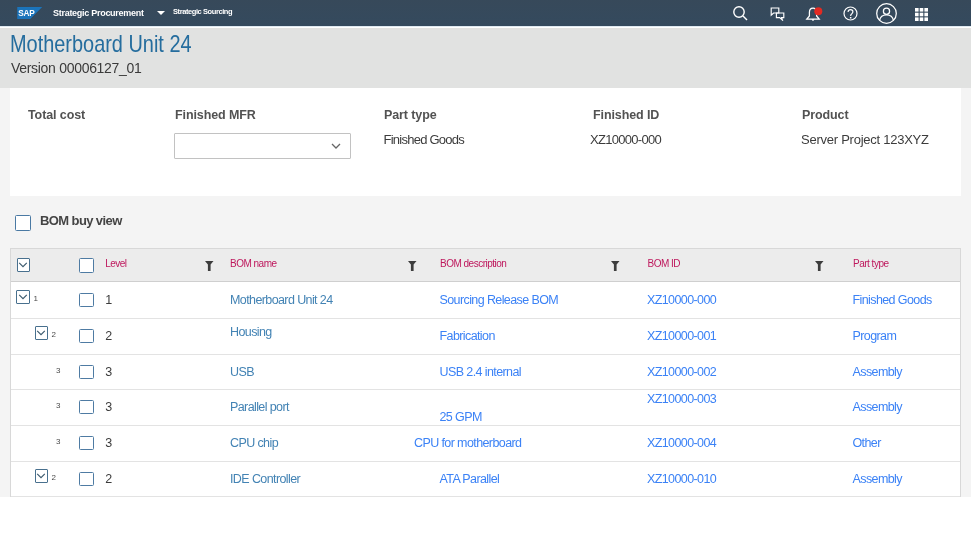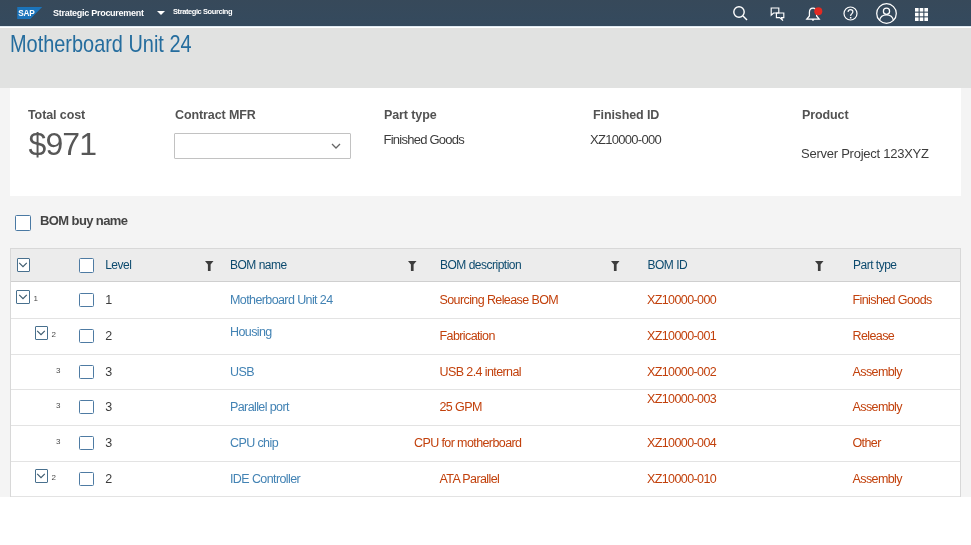--- a/index.html
+++ b/index.html
@@ -33,22 +33,22 @@
 
 
 .cb { width:16px; height:16px; border:1.5px solid #4a79a3; border-radius:1.5px; background:#fff; }
 .bomview { position:absolute; left:15px; top:215px; }
 .bomview-label { position:absolute; left:40px; top:213px; font-size:13px; font-weight:bold; letter-spacing:-0.6px; color:#444; }
 
 
 .tbl { position:absolute; left:10px; top:248px; width:951px; height:249px; background:#fff; border:1px solid #d8d8d8; }
 .thead { position:absolute; left:0; top:0; width:949px; height:33px; background:#ececec; border-bottom:1px solid #cfcfcf; }
 .trow { position:absolute; left:0; width:949px; height:36px; border-bottom:1px solid #e3e3e3; background:#fff; }
-.hlabel { position:absolute; font-size:12px; letter-spacing:-0.5px; color:#0c4a6e; top:9px; }
-.cell { position:absolute; font-size:12.5px; letter-spacing:-0.6px; color:#c2410c; }
+.hlabel { position:absolute; font-size:10px; letter-spacing:-0.5px; color:#be185d; top:9px; }
+.cell { position:absolute; font-size:12.5px; letter-spacing:-0.6px; color:#3b82f6; }
 .link { color:#4383b4; }
 .lvl { color:#3c3c3c; }
 .rcb { position:absolute; left:68px; width:14.5px; height:14.5px; border:1.5px solid #4e7ba3; border-radius:1.5px; background:#fff; }
 .texp { position:absolute; width:13.5px; height:13.5px; border:1.2px solid #48708e; border-radius:1px; background:#fff; display:flex; align-items:center; justify-content:center; }
 .tnum { position:absolute; font-size:8px; color:#4a4a4a; }
 .funnel { position:absolute; top:11.5px; }
 </style>
 </head>
 <body>
 <div id="app">
@@ -106,45 +106,45 @@
           <rect x="0" y="9.4" width="3.6" height="3.6"></rect>
             <rect x="4.7" y="9.4" width="3.6" height="3.6"></rect>
             <rect x="9.4" y="9.4" width="3.6" height="3.6"></rect>
         </g>
       </svg>
     </div>
   </div>
 
   <div class="phead">
     <h1>Motherboard Unit 24</h1>
+    <div class="ver">Version 00006127_01</div>
   </div>
 
   <div class="side-gray" style="left:0"></div>
   <div class="side-gray" style="left:961px"></div>
   <div class="kpi-area"></div>
   <div class="gray-band"></div>
   <div class="white-bottom"></div>
 
   <span class="klabel" style="left:28px">Total cost</span>
-  <span class="klabel" style="left:175px">Contract MFR</span>
+  <span class="klabel" style="left:175px">Finished MFR</span>
   <span class="klabel" style="left:384px">Part type</span>
   <span class="klabel" style="left:593px">Finished ID</span>
   <span class="klabel" style="left:802px">Product</span>
-  <div class="total">$971</div>
   <div class="mfr-select">
     <svg width="10" height="7" viewBox="0 0 10 7">
         <path d="M1,1 l4,4 l4,-4" fill="none" stroke="#666" stroke-width="1.3"></path>
       </svg>
   </div>
   <span class="kval" style="left:383.5px; letter-spacing:-0.75px;">Finished Goods</span>
   <span class="kval" style="left:590px; letter-spacing:-0.7px;">XZ10000-000</span>
-  <span class="kval" style="left:801px; letter-spacing:-0.25px;margin-top:14px;">Server Project 123XYZ</span>
+  <span class="kval" style="left:801px; letter-spacing:-0.25px;">Server Project 123XYZ</span>
 
   <div class="cb bomview"></div>
-  <span class="bomview-label">BOM buy name</span>
+  <span class="bomview-label">BOM buy view</span>
 
   <div class="tbl">
     <div class="thead">
       <div class="texp" style="left:5.5px; top:9px;">
           <svg width="10" height="6" viewBox="0 0 10 6">
             <path d="M1.2,0.8 L5,4.6 L8.8,0.8" fill="none" stroke="#3c5a6e" stroke-width="1.15"></path>
           </svg>
         </div>
       <div class="rcb" style="top:9px"></div>
       <span class="hlabel" style="left:94.2px">Level</span>
@@ -184,37 +184,37 @@
           <svg width="10" height="6" viewBox="0 0 10 6">
             <path d="M1.2,0.8 L5,4.6 L8.8,0.8" fill="none" stroke="#3c5a6e" stroke-width="1.15"></path>
           </svg>
         </div>
         <span class="tnum" style="left:40.5px; top:10.5px;">2</span>
         <div class="rcb" style="top:9.5px"></div>
         <span class="cell lvl" style="left:94.2px; top:10px;">2</span>
         <span class="cell link" style="left:219px; top:6px;">Housing</span>
         <span class="cell" style="left:428.5px; top:10px;">Fabrication</span>
         <span class="cell" style="left:636px; top:10px;">XZ10000-001</span>
-        <span class="cell" style="left:841.5px; top:10px;">Release</span>
+        <span class="cell" style="left:841.5px; top:10px;">Program</span>
       </div>
       <div class="trow" style="top: 106px; height: 35px;">
         <span class="tnum" style="left:45px; top:10.5px;">3</span>
         <div class="rcb" style="top:9.5px"></div>
         <span class="cell lvl" style="left:94.2px; top:10px;">3</span>
         <span class="cell link" style="left:219px; top:10px;">USB</span>
         <span class="cell" style="left:428.5px; top:10px;">USB 2.4 internal</span>
         <span class="cell" style="left:636px; top:10px;">XZ10000-002</span>
         <span class="cell" style="left:841.5px; top:10px;">Assembly</span>
       </div>
       <div class="trow" style="top: 141px; height: 36px;">
         <span class="tnum" style="left:45px; top:10.5px;">3</span>
         <div class="rcb" style="top:9.5px"></div>
         <span class="cell lvl" style="left:94.2px; top:10px;">3</span>
         <span class="cell link" style="left:219px; top:10px;">Parallel port</span>
-        <span class="cell" style="left:428.5px; top:10px;">25 GPM</span>
+        <span class="cell" style="left:428.5px; top:20px;">25 GPM</span>
         <span class="cell" style="left:636px; top:2px;">XZ10000-003</span>
         <span class="cell" style="left:841.5px; top:10px;">Assembly</span>
       </div>
       <div class="trow" style="top: 177px; height: 36px;">
         <span class="tnum" style="left:45px; top:10.5px;">3</span>
         <div class="rcb" style="top:9.5px"></div>
         <span class="cell lvl" style="left:94.2px; top:10px;">3</span>
         <span class="cell link" style="left:219px; top:10px;">CPU chip</span>
         <span class="cell" style="left:403px; top:10px;">CPU for motherboard</span>
         <span class="cell" style="left:636px; top:10px;">XZ10000-004</span>

